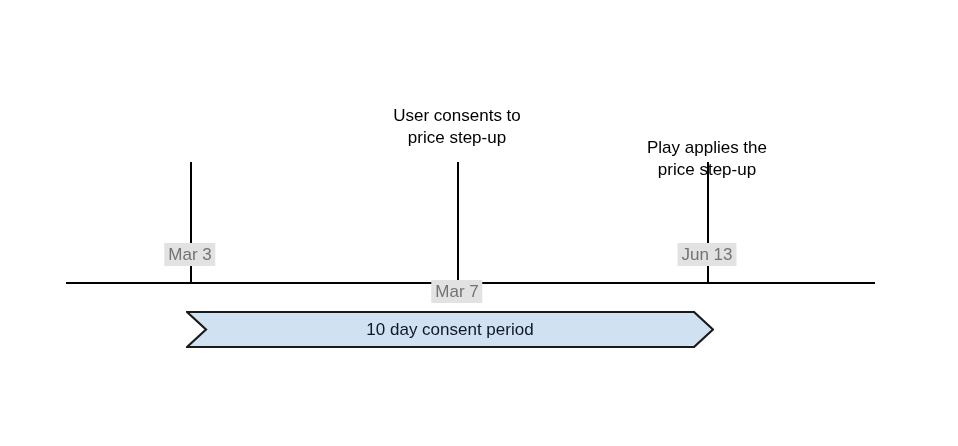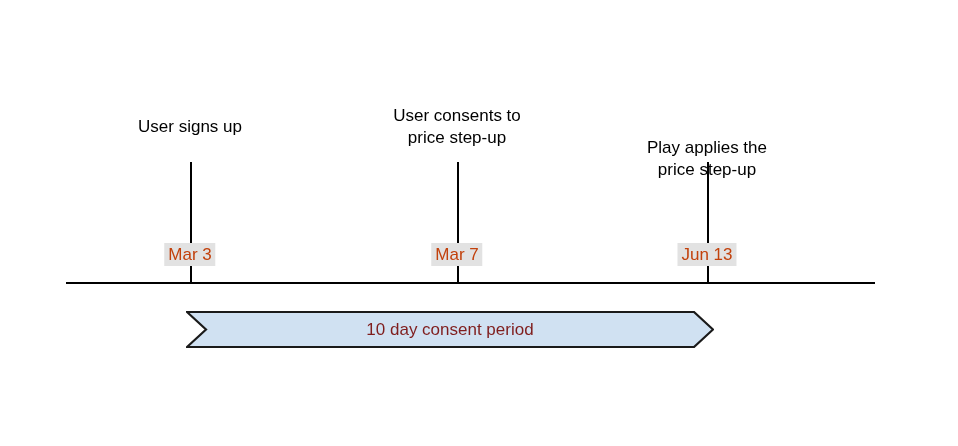--- a/index.html
+++ b/index.html
@@ -51,21 +51,21 @@
 
   
   .date-chip {
     position: absolute;
     top: 243px;
     transform: translateX(-50%);
     background: #e2e2e2;
     font-size: 17px;
     line-height: 23px;
     padding: 0 4px;
-    color: #c2410c;
+    color: #737373;
     white-space: nowrap;
   }
 
   
   .period-banner {
     position: absolute;
     left: 186px;
     top: 311px;
     width: 528px;
     height: 37px;
@@ -78,39 +78,38 @@
   .period-banner-label {
     position: absolute;
     left: 0;
     top: 0;
     width: 528px;
     height: 37px;
     display: flex;
     align-items: center;
     justify-content: center;
     font-size: 17px;
-    color: #7f1d1d;
+    color: #0f172a;
     pointer-events: none;
   }
 </style>
 </head>
 <body>
 
 <div id="diagram">
 
   <div class="axis-line"></div>
 
   <div class="tick" style="left:190px;"></div>
-  <div class="event-label" style="left:90px; top:116px; width:200px;">User signs up</div>
   <div class="date-chip" style="left:190px;">Mar 3</div>
 
   <div class="tick" style="left:457px;"></div>
   <div class="event-label" style="left:347px; top:105px; width:220px;text-align:center;">User consents to
 price step-up</div>
-  <div class="date-chip" style="left:457px;">Mar 7</div>
+  <div class="date-chip" style="left:457px;margin-top:37px;">Mar 7</div>
 
   <div class="tick" style="left:707px;"></div>
   <div class="event-label" style="left:597px; top:105px; width:220px;margin-top:32px;">Play applies the
 price step-up</div>
   <div class="date-chip" style="left:707px;">Jun 13</div>
 
   <div class="period-banner">
     <svg viewBox="0 0 528 37" preserveAspectRatio="none">
       <polygon points="1,1 508,1 527,18.5 508,36 1,36 20,18.5" fill="#d0e1f2" stroke="#1a1a1a" stroke-width="2.2" stroke-linejoin="miter"></polygon>
     </svg>

